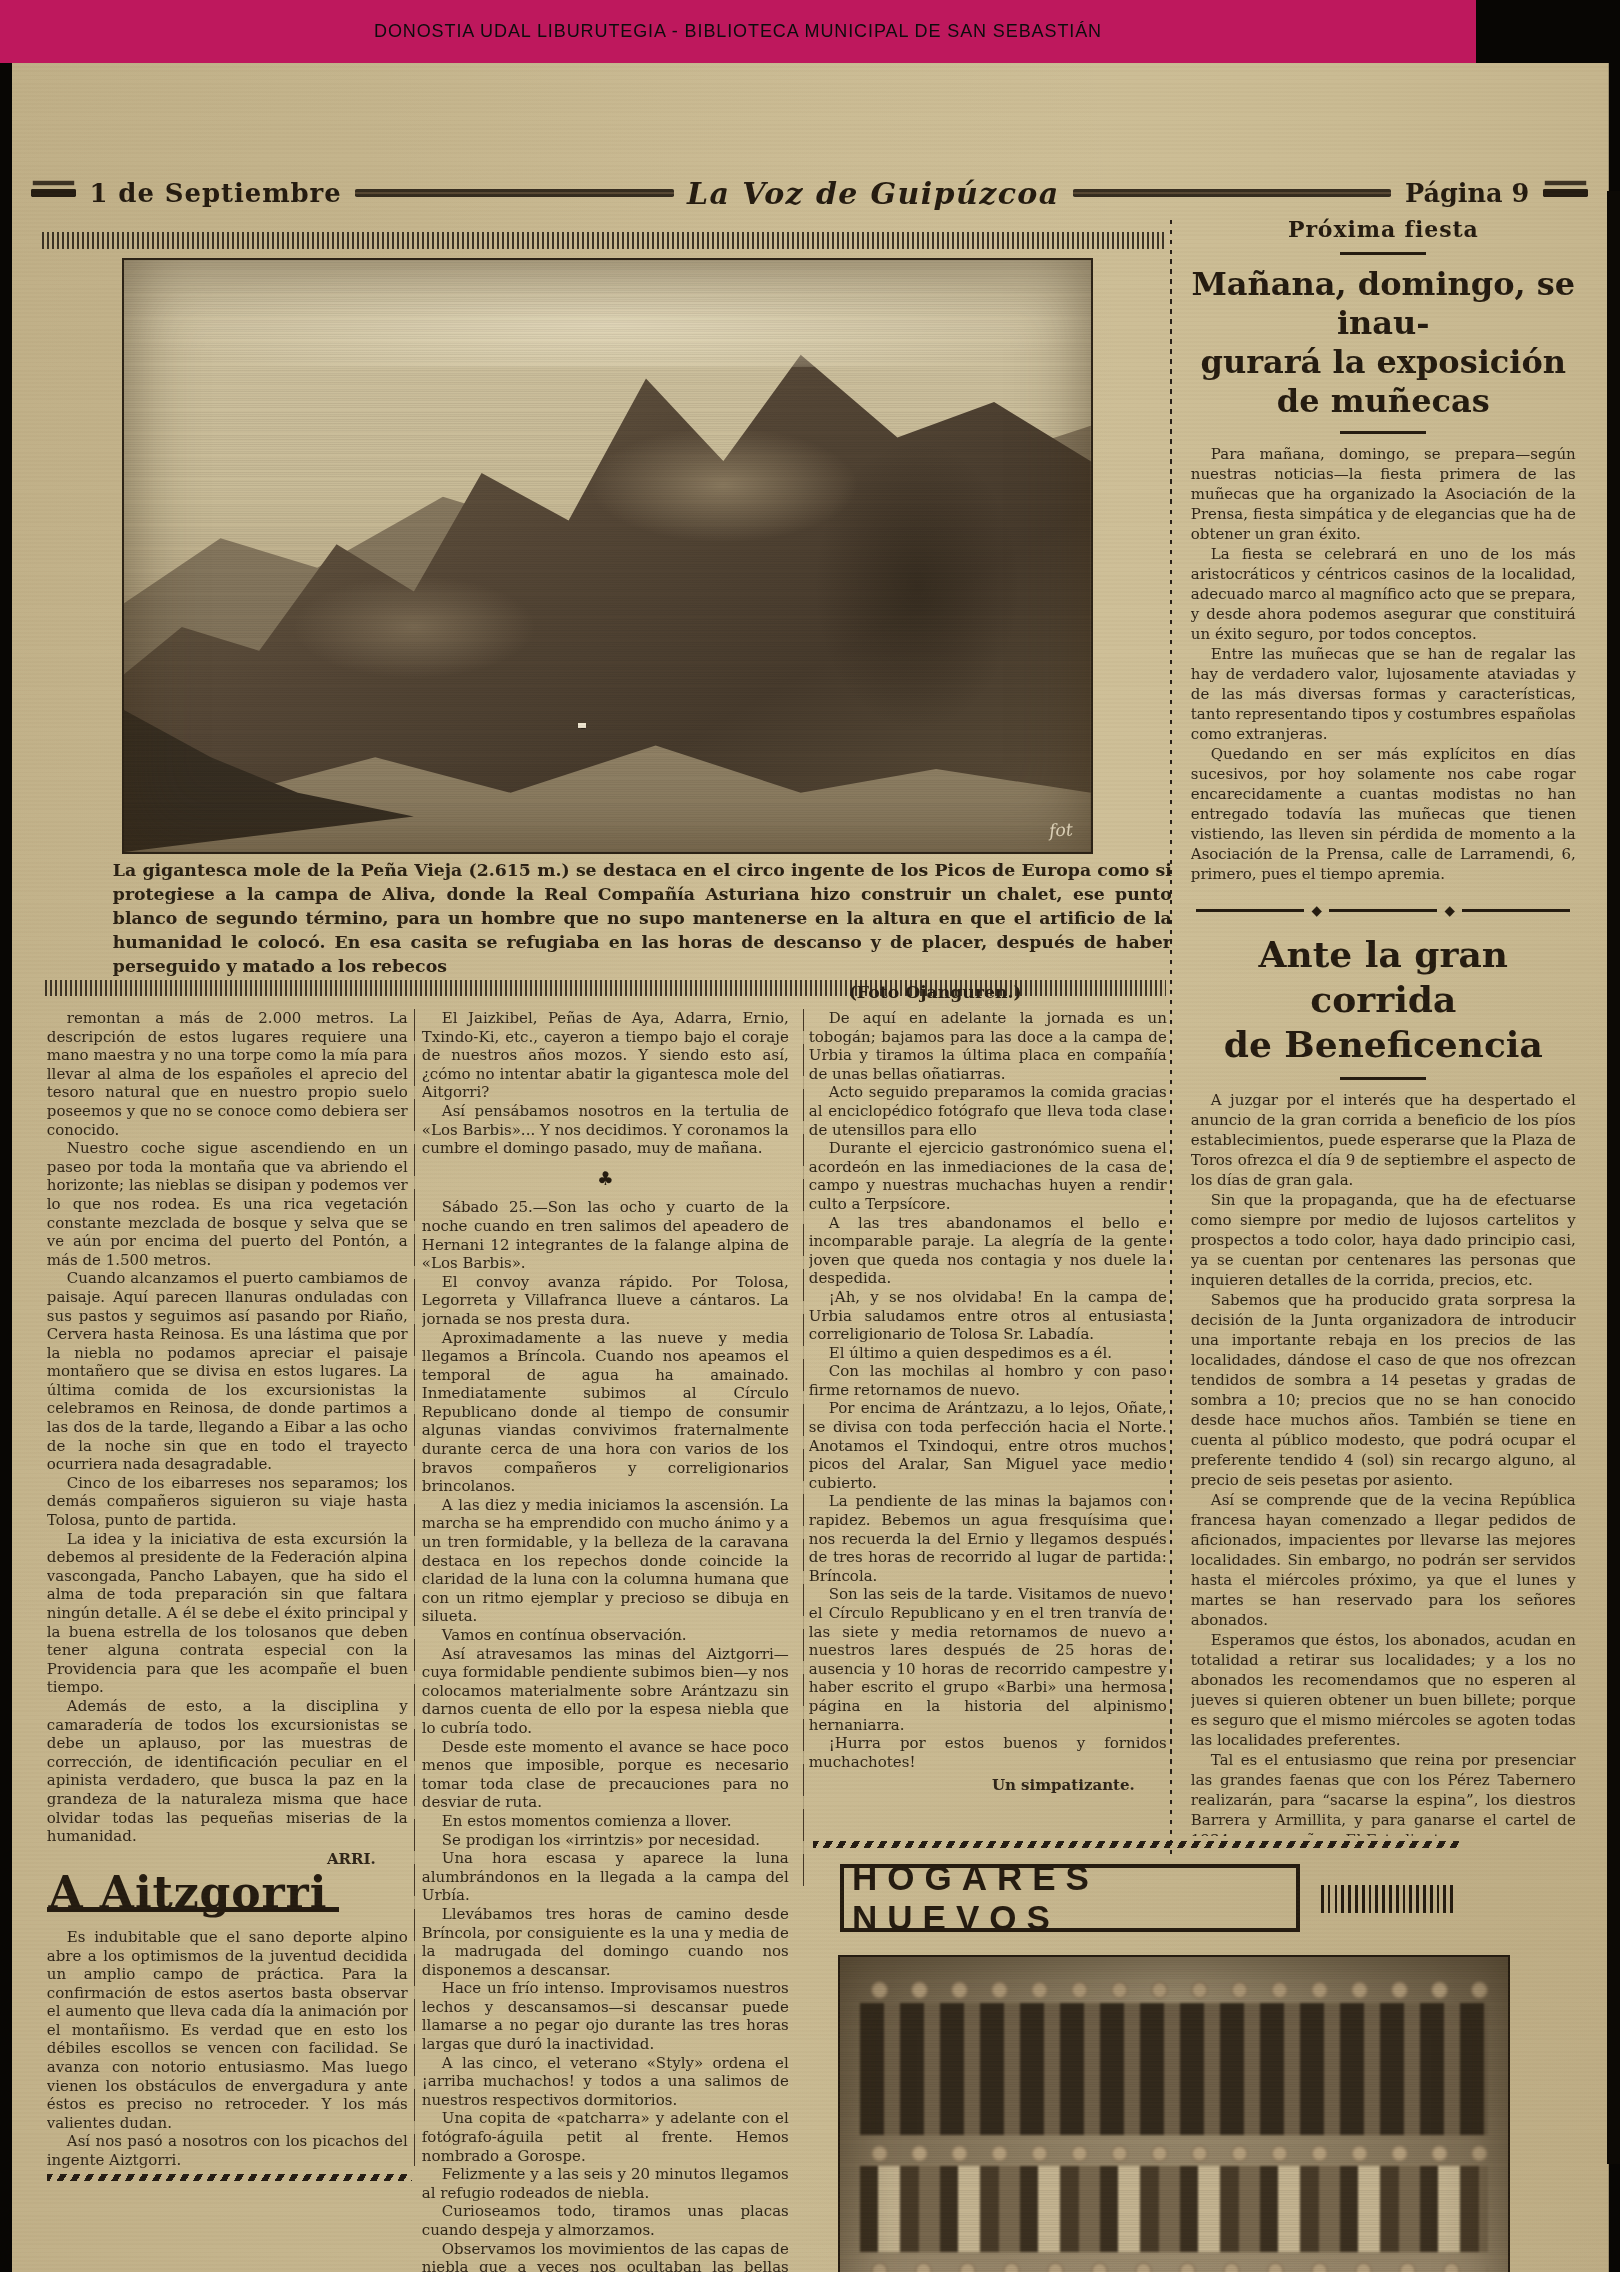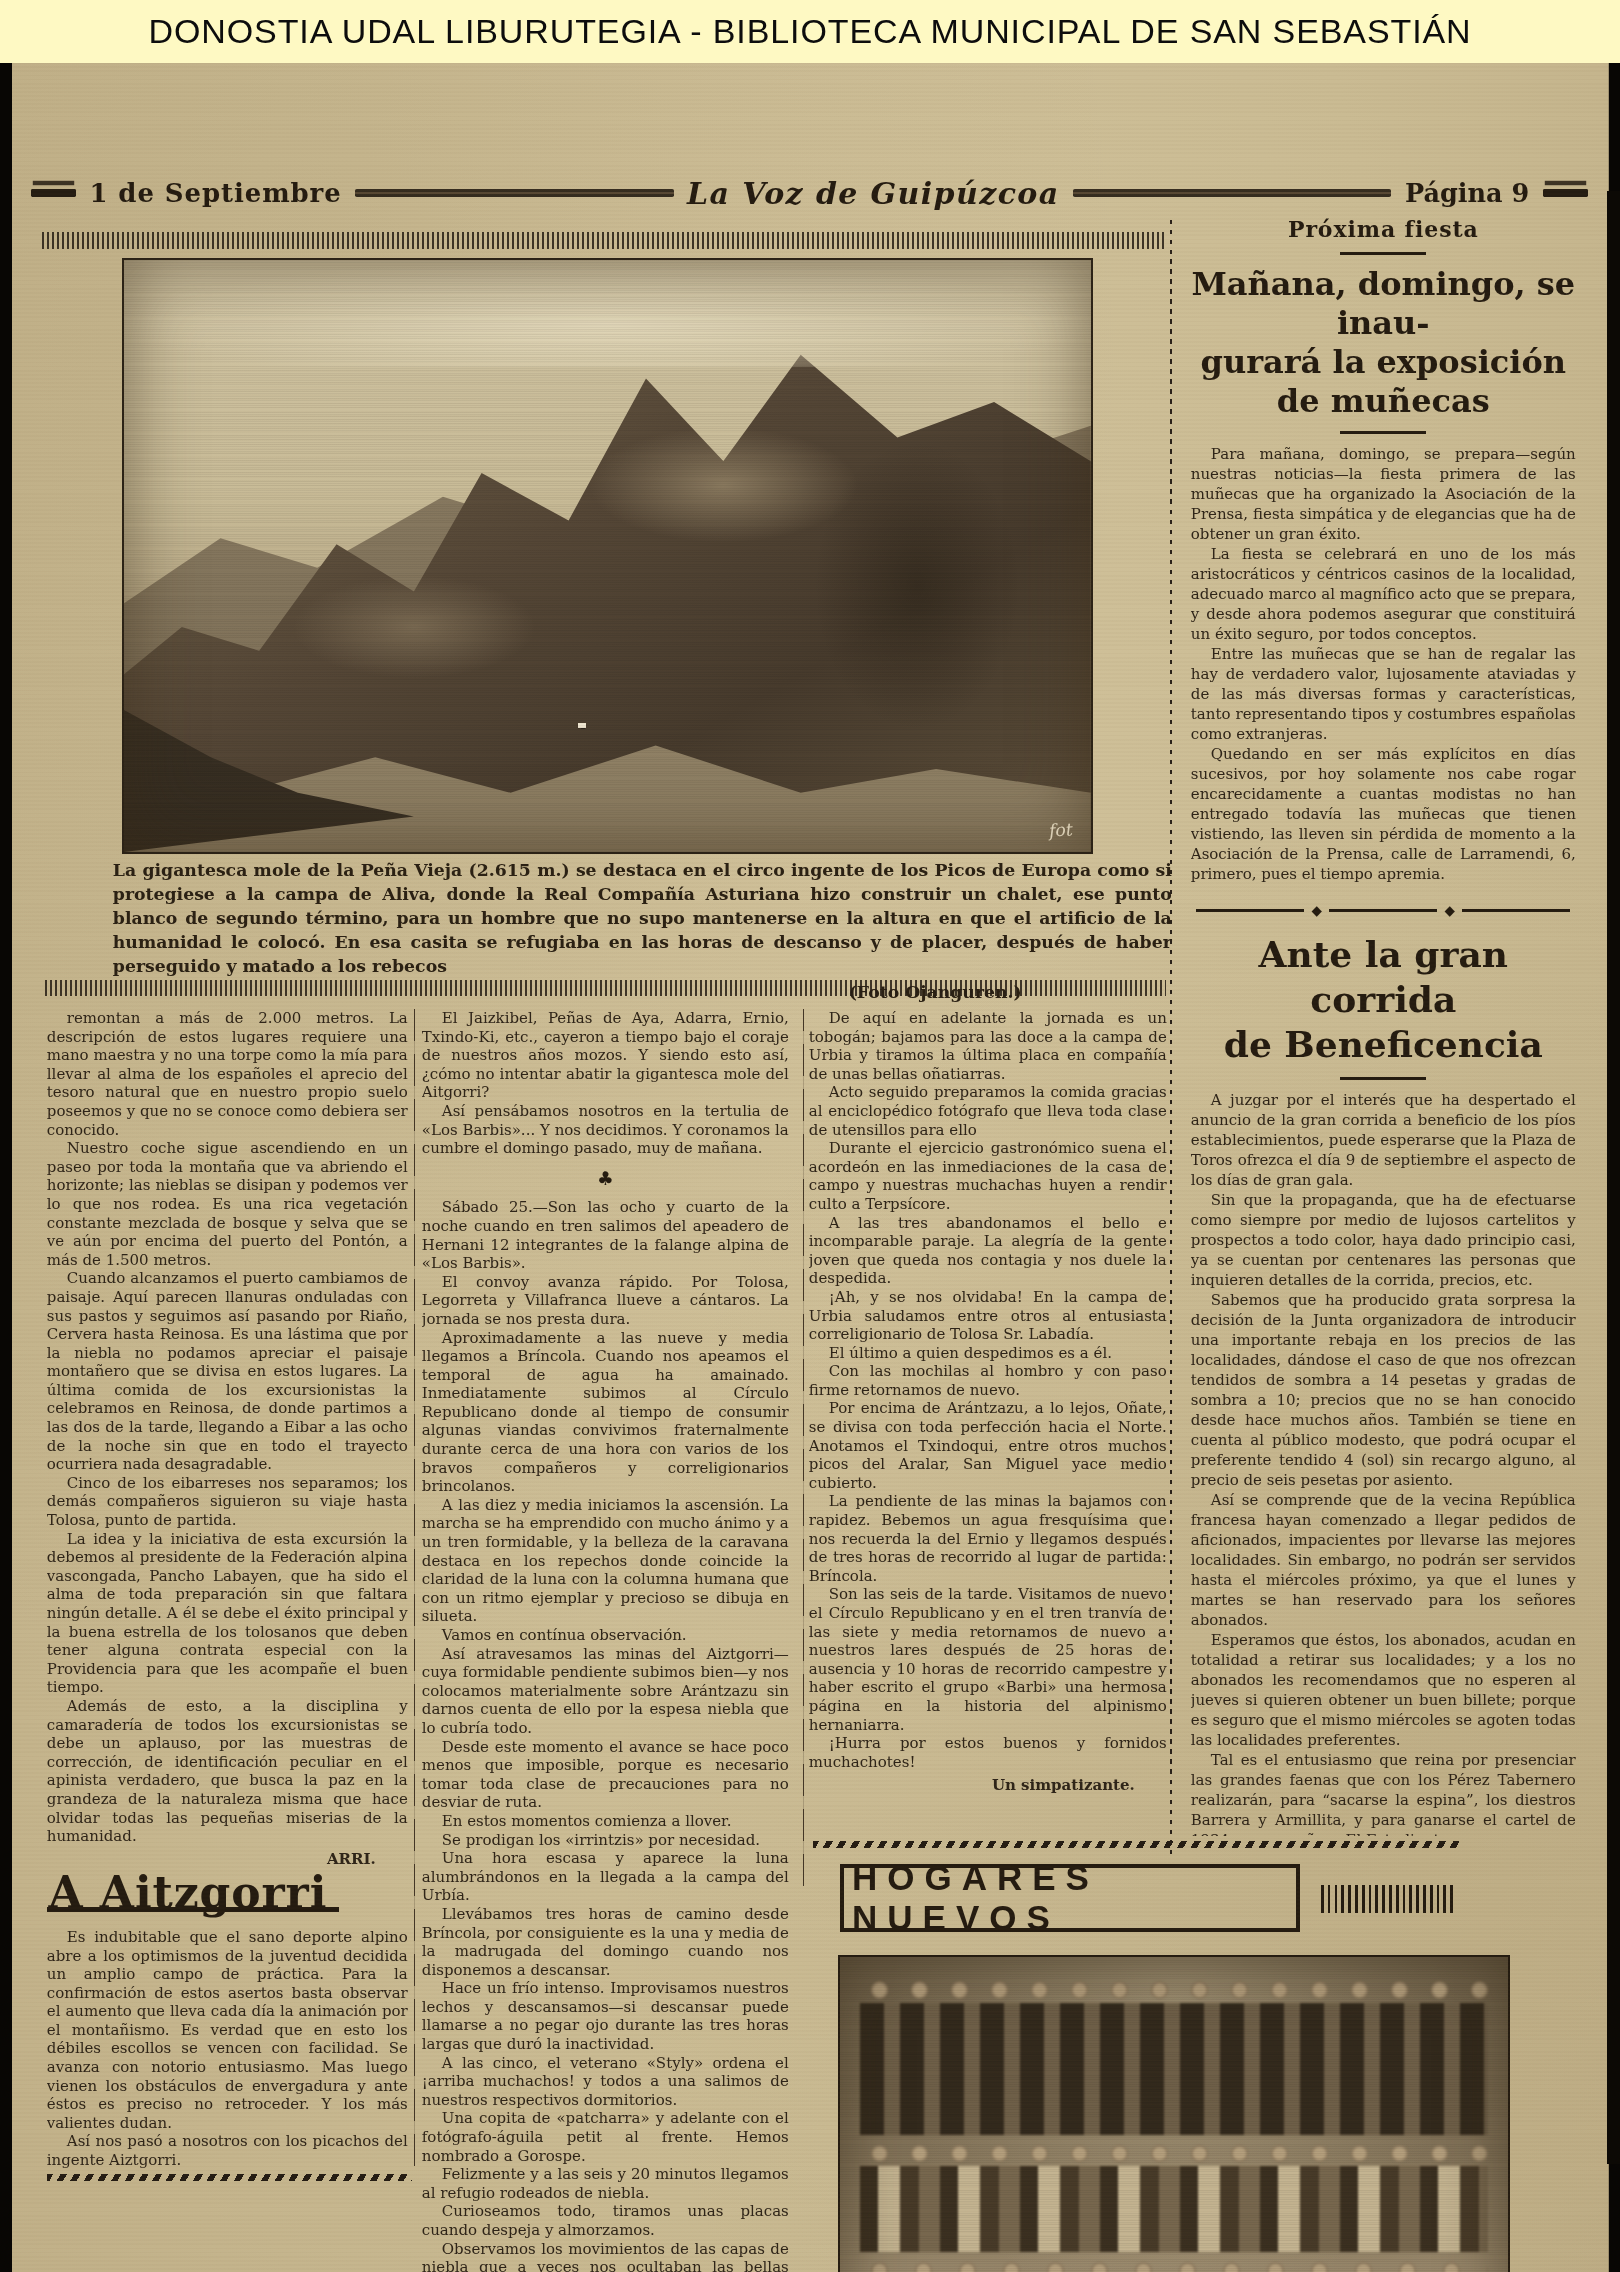--- a/index.html
+++ b/index.html
@@ -1,22 +1,22 @@
 <!DOCTYPE html>
 <html style="font-size:7.3px"><head>
 <meta charset="utf-8">
 <style>
   :root{ --ink:#2e2418; --ink-dark:#241b10; }
   html,body{margin:0;padding:0;}
   body{width:1620px;height:2519px;position:relative;background:#080604;font-family:"DejaVu Serif",serif;overflow:hidden;}
 
   
-  .library-band{position:absolute;left:0;top:0;width:1620px;height:63px;background:#fef9c3;
+  .library-band{position:absolute;left:0;top:0;width:1476px;height:63px;background:#be185d;
     display:flex;align-items:center;justify-content:center;
-    font-family:"Liberation Sans",sans-serif;font-size:34px;letter-spacing:0.9px;color:#0d0d0d;}
+    font-family:"Liberation Sans",sans-serif;font-size:18px;letter-spacing:0.9px;color:#0d0d0d;}
 
   
   .paper{position:absolute;left:11.8px;top:63px;width:1597px;height:2457px;
     background:
       radial-gradient(ellipse at 18% 12%, rgba(120,95,55,.10), transparent 45%),
       radial-gradient(ellipse at 85% 70%, rgba(120,95,55,.10), transparent 40%),
       radial-gradient(ellipse at 50% 30%, #d2c39c 0%, #cabb93 55%, #bfae86 100%);
     clip-path:polygon(0 0,100% 0,100% 99.5%,55% 97.9%,25% 96.9%,0 97.4%);}
   .paper::after{content:"";position:absolute;inset:0;pointer-events:none;
     background:repeating-linear-gradient(0deg, rgba(110,85,50,.035) 0 1.8px, transparent 1.8px 4.1px);}

